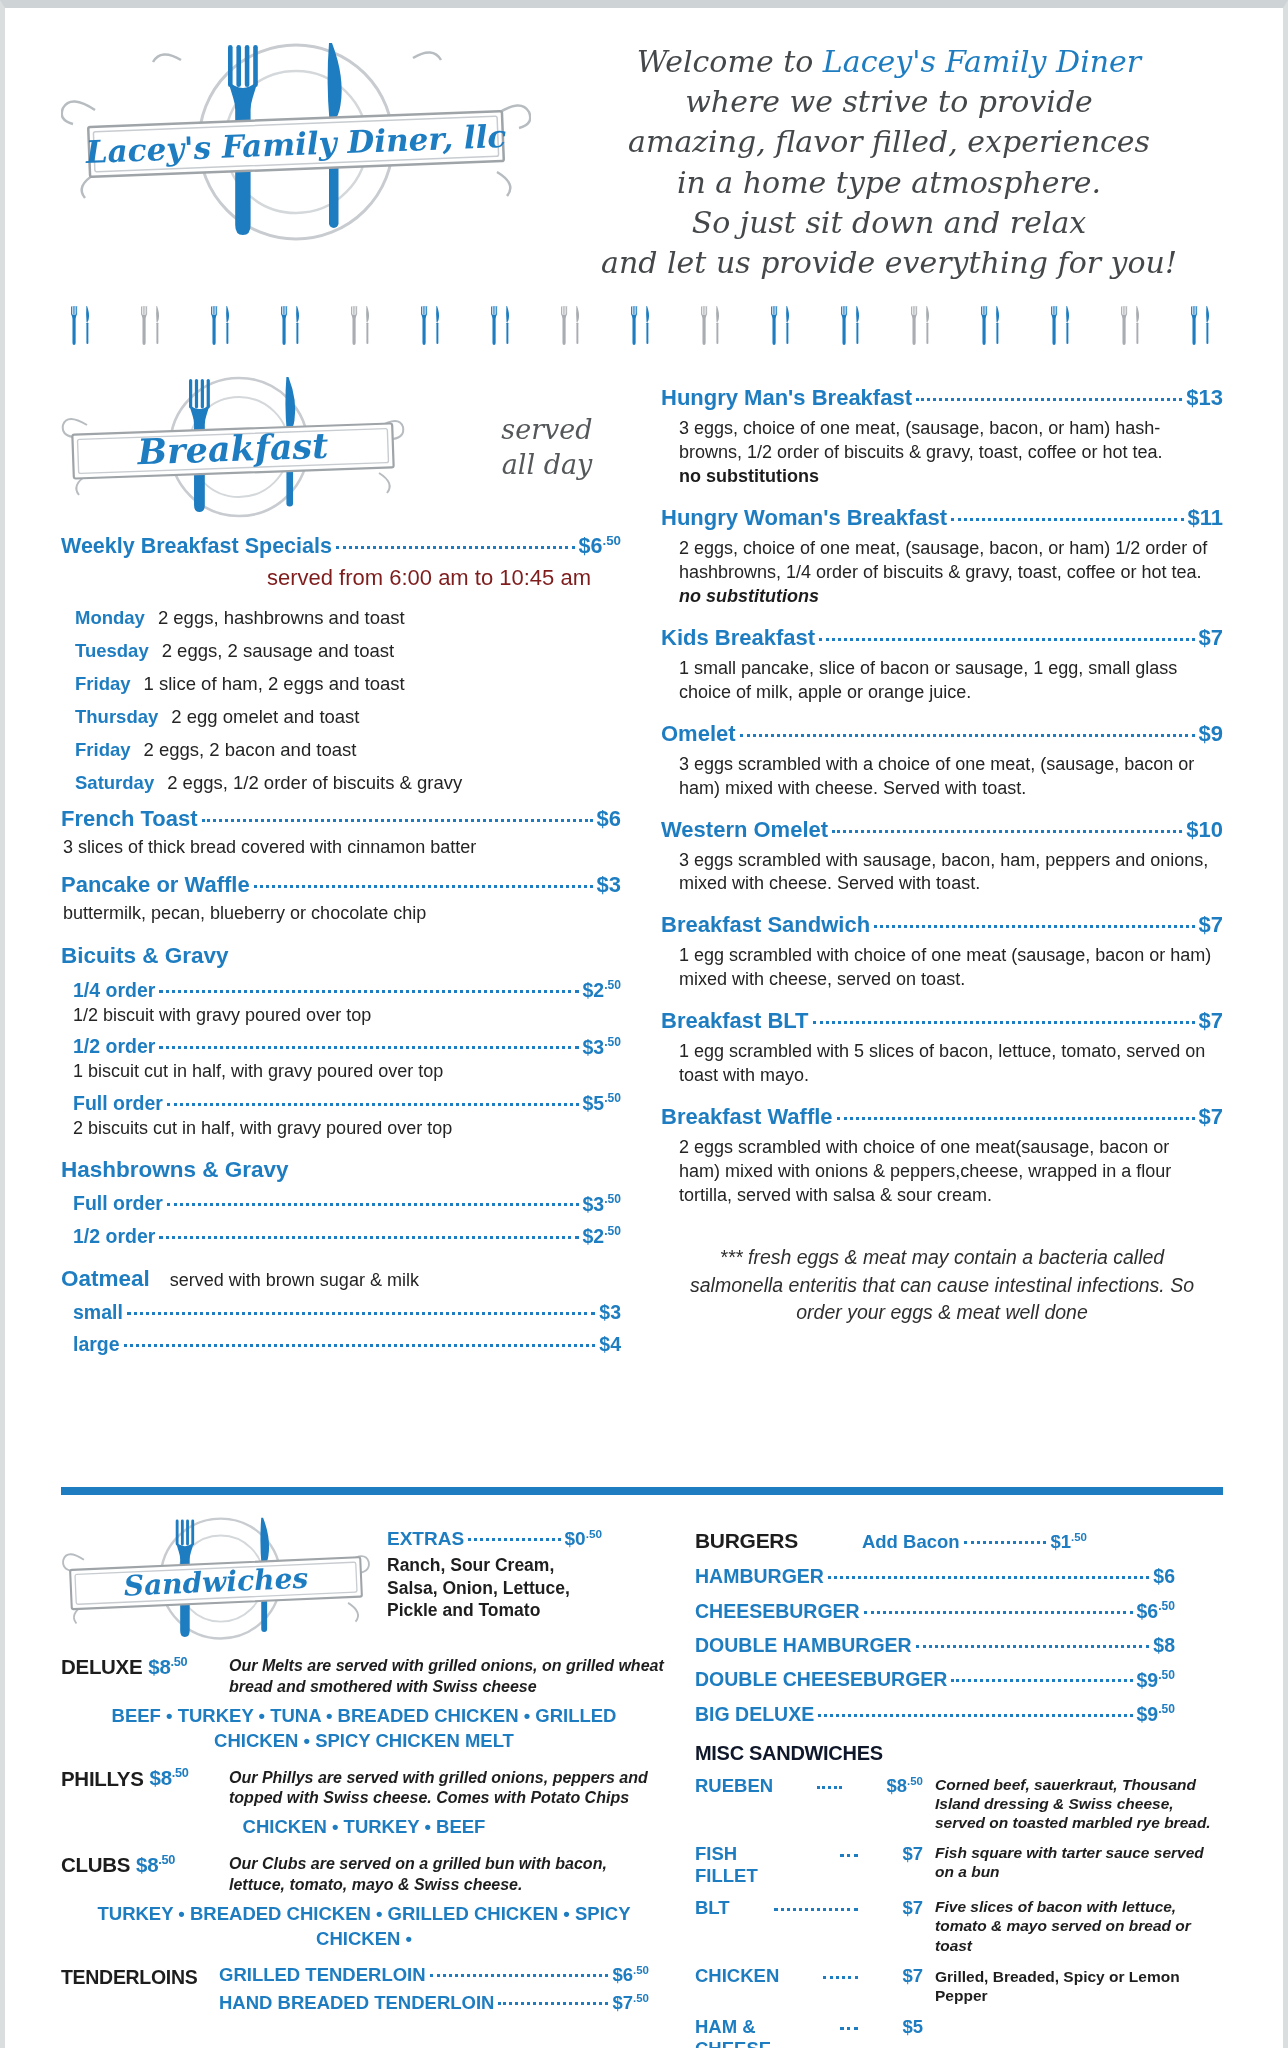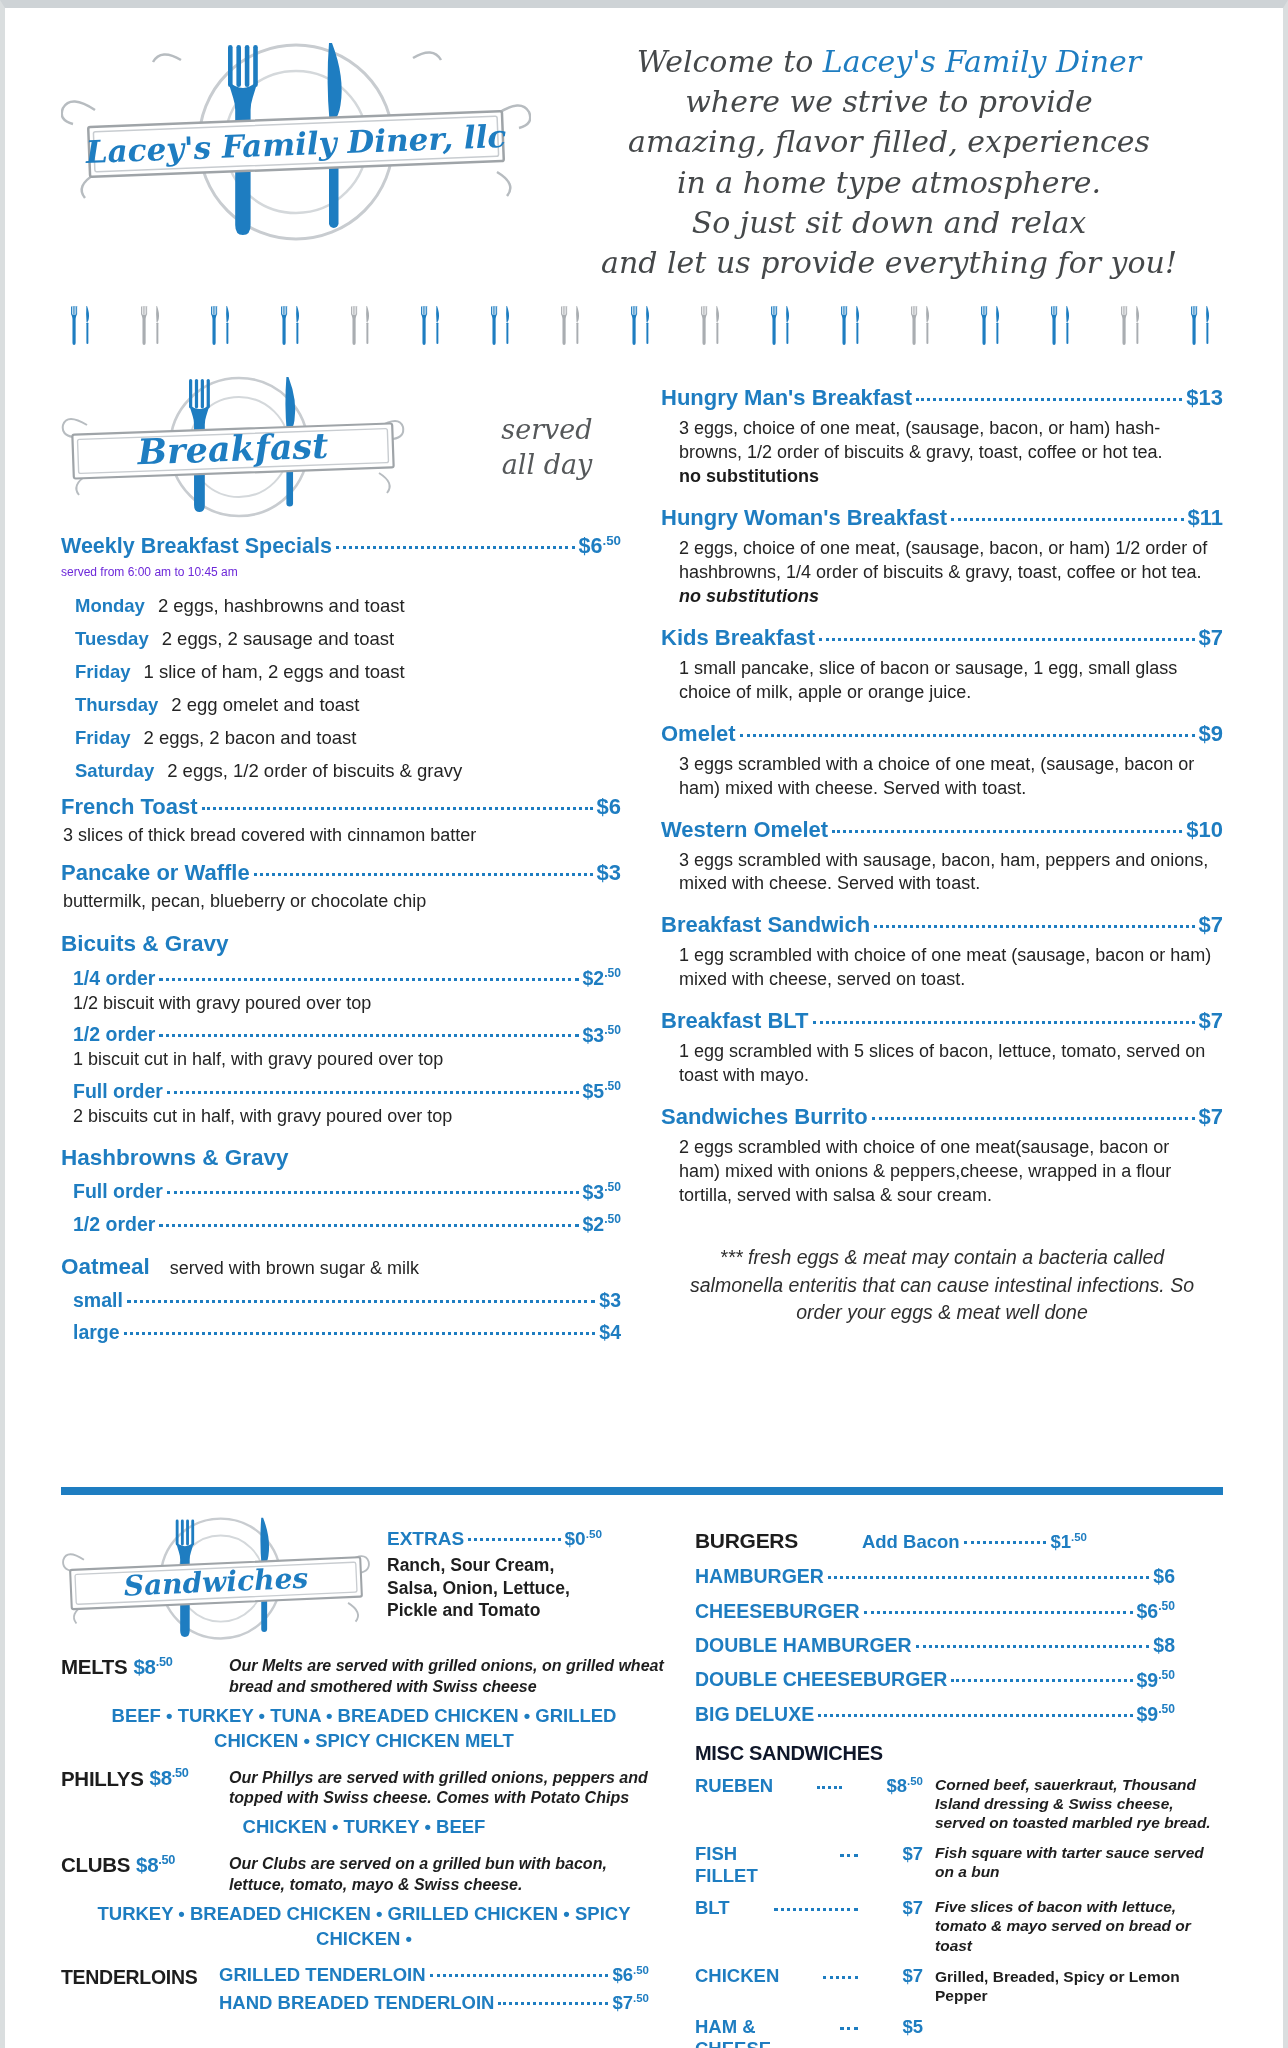--- a/index.html
+++ b/index.html
@@ -34,21 +34,21 @@
   .price sup, sup{font-size:0.62em;}
   .desc{font-size:18px;line-height:1.3;margin:4px 0 4px 2px;color:#242424;}
   
   .bk{display:flex;gap:40px;min-height:1090px;align-items:flex-start;}
   .bk-left{width:560px;flex:none;}
   .bk-right{flex:1;padding-top:14px;}
   .bk-banner-row{display:flex;align-items:center;margin-bottom:8px;}
   .served-note{margin-left:auto;margin-right:14px;width:120px;text-align:center;
                font-family:"DejaVu Serif",serif;font-style:italic;font-size:27px;color:#55585a;line-height:1.3;}
   .spec{font-size:21.5px;margin-top:10px;}
-  .spec-sub{font-size:12px;text-align:left;margin:6px 30px 16px 0;color:#6d28d9;}
+  .spec-sub{font-size:22px;text-align:right;margin:6px 30px 16px 0;color:#7f1d1d;}
   .day-row{font-size:18.5px;margin:0 0 11px 14px;color:#242424;}
   .day{color:var(--accent);font-weight:700;margin-right:13px;}
   .l-item{margin-top:12px;}
   .section-title{color:var(--accent);font-weight:700;font-size:22.5px;margin:18px 0 4px;}
   .section-title.inline{margin:0;}
   .sub-row{display:flex;align-items:baseline;color:var(--accent);font-weight:700;font-size:19.5px;margin:9px 0 2px 12px;}
   .sub-desc{font-size:18px;margin:3px 0 8px 12px;color:#242424;}
   .oat-head{display:flex;align-items:baseline;gap:20px;margin-top:18px;}
   .oat-note{font-size:18px;color:#242424;}
   .r-item{margin-bottom:16px;}
@@ -370,21 +370,21 @@
         <div class="item-head">
             <span class="item-name">Breakfast BLT</span>
             <span class="dots"></span>
             <span class="price">$7</span>
           </div>
         <div class="r-desc">1 egg scrambled with 5 slices of bacon, lettuce, tomato, served on toast with mayo.</div>
       </div>
 
       <div class="r-item">
         <div class="item-head">
-            <span class="item-name">Sandwiches Burrito</span>
+            <span class="item-name">Breakfast Waffle</span>
             <span class="dots"></span>
             <span class="price">$7</span>
           </div>
         <div class="r-desc">2 eggs scrambled with choice of one meat(sausage, bacon or ham) mixed with onions &amp; peppers,cheese, wrapped in a flour tortilla, served with salsa &amp; sour cream.</div>
       </div>
 
       <div class="footnote">*** fresh eggs &amp; meat may contain a bacteria called salmonella enteritis that can cause intestinal infections.  So order your eggs &amp; meat well done</div>
     </div>
   </div>
 
@@ -418,21 +418,21 @@
               <span>EXTRAS</span>
               <span class="dots"></span>
               <span>$0<sup>.50</sup></span>
             </div>
           <div class="extras-desc">Ranch, Sour Cream, Salsa, Onion, Lettuce, Pickle and Tomato</div>
         </div>
       </div>
 
       <div class="group">
         <div class="group-row">
-          <div class="group-label"><span>MELTS</span><span class="gp">$8<sup>.50</sup></span></div>
+          <div class="group-label"><span>DELUXE</span><span class="gp">$8<sup>.50</sup></span></div>
           <div class="group-desc">Our Melts are served with grilled onions, on grilled wheat bread and smothered with Swiss cheese</div>
         </div>
         <div class="group-items">BEEF • TURKEY • TUNA • BREADED CHICKEN • GRILLED CHICKEN • SPICY CHICKEN MELT</div>
       </div>
 
       <div class="group">
         <div class="group-row">
           <div class="group-label"><span>PHILLYS</span><span class="gp">$8<sup>.50</sup></span></div>
           <div class="group-desc">Our Phillys are served with grilled onions, peppers and topped with Swiss cheese. Comes with Potato Chips</div>
         </div>

